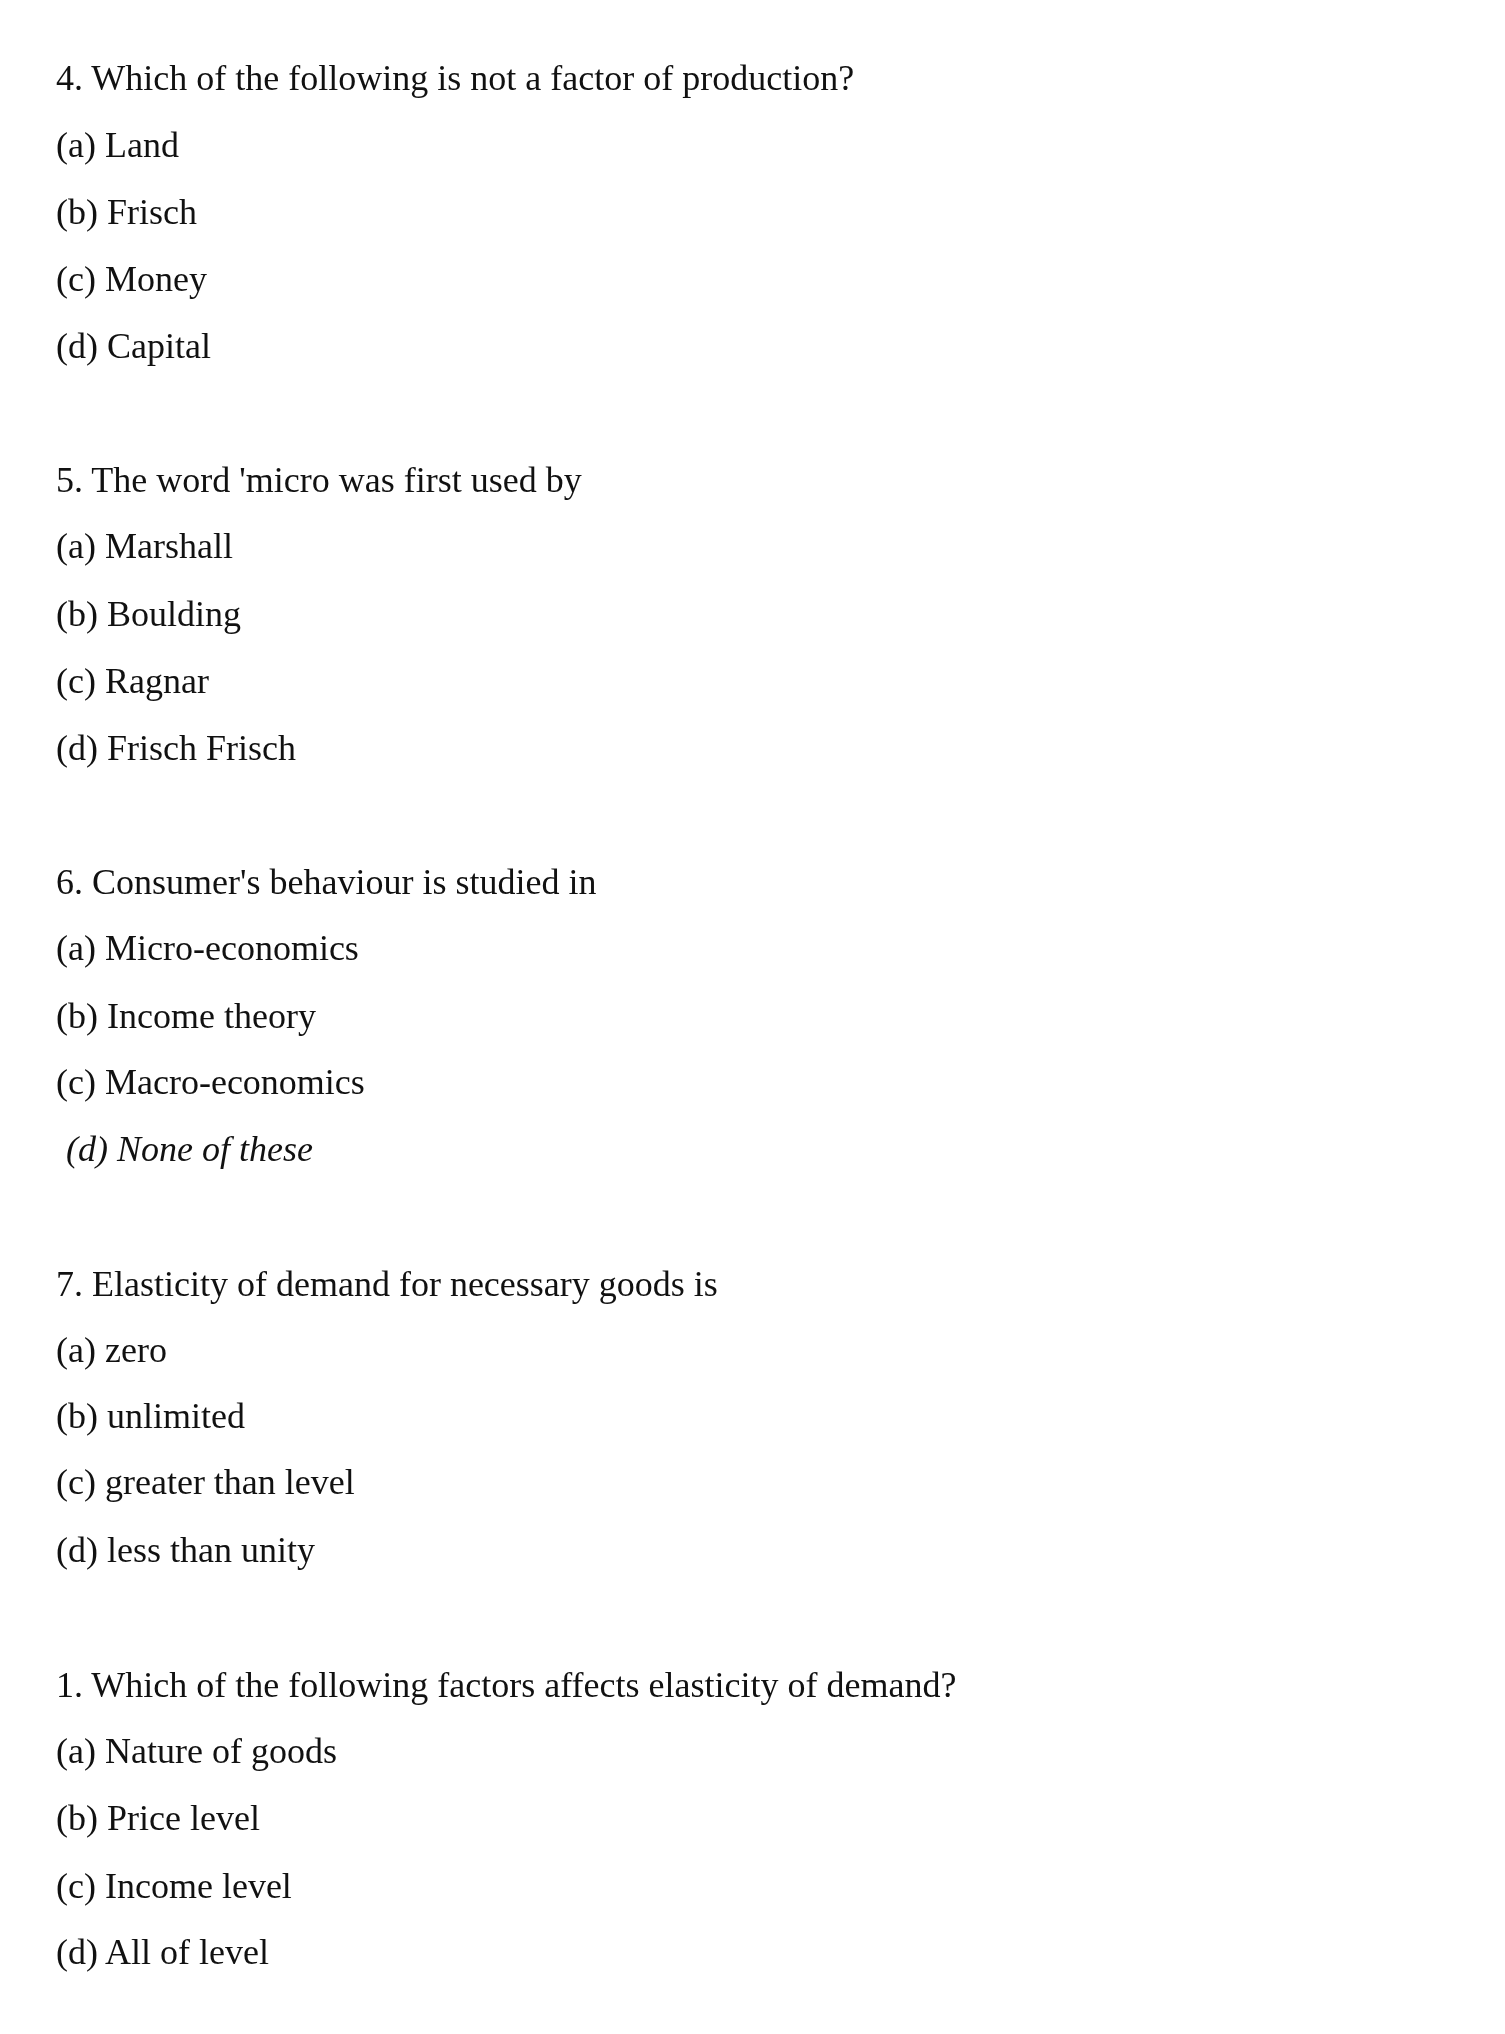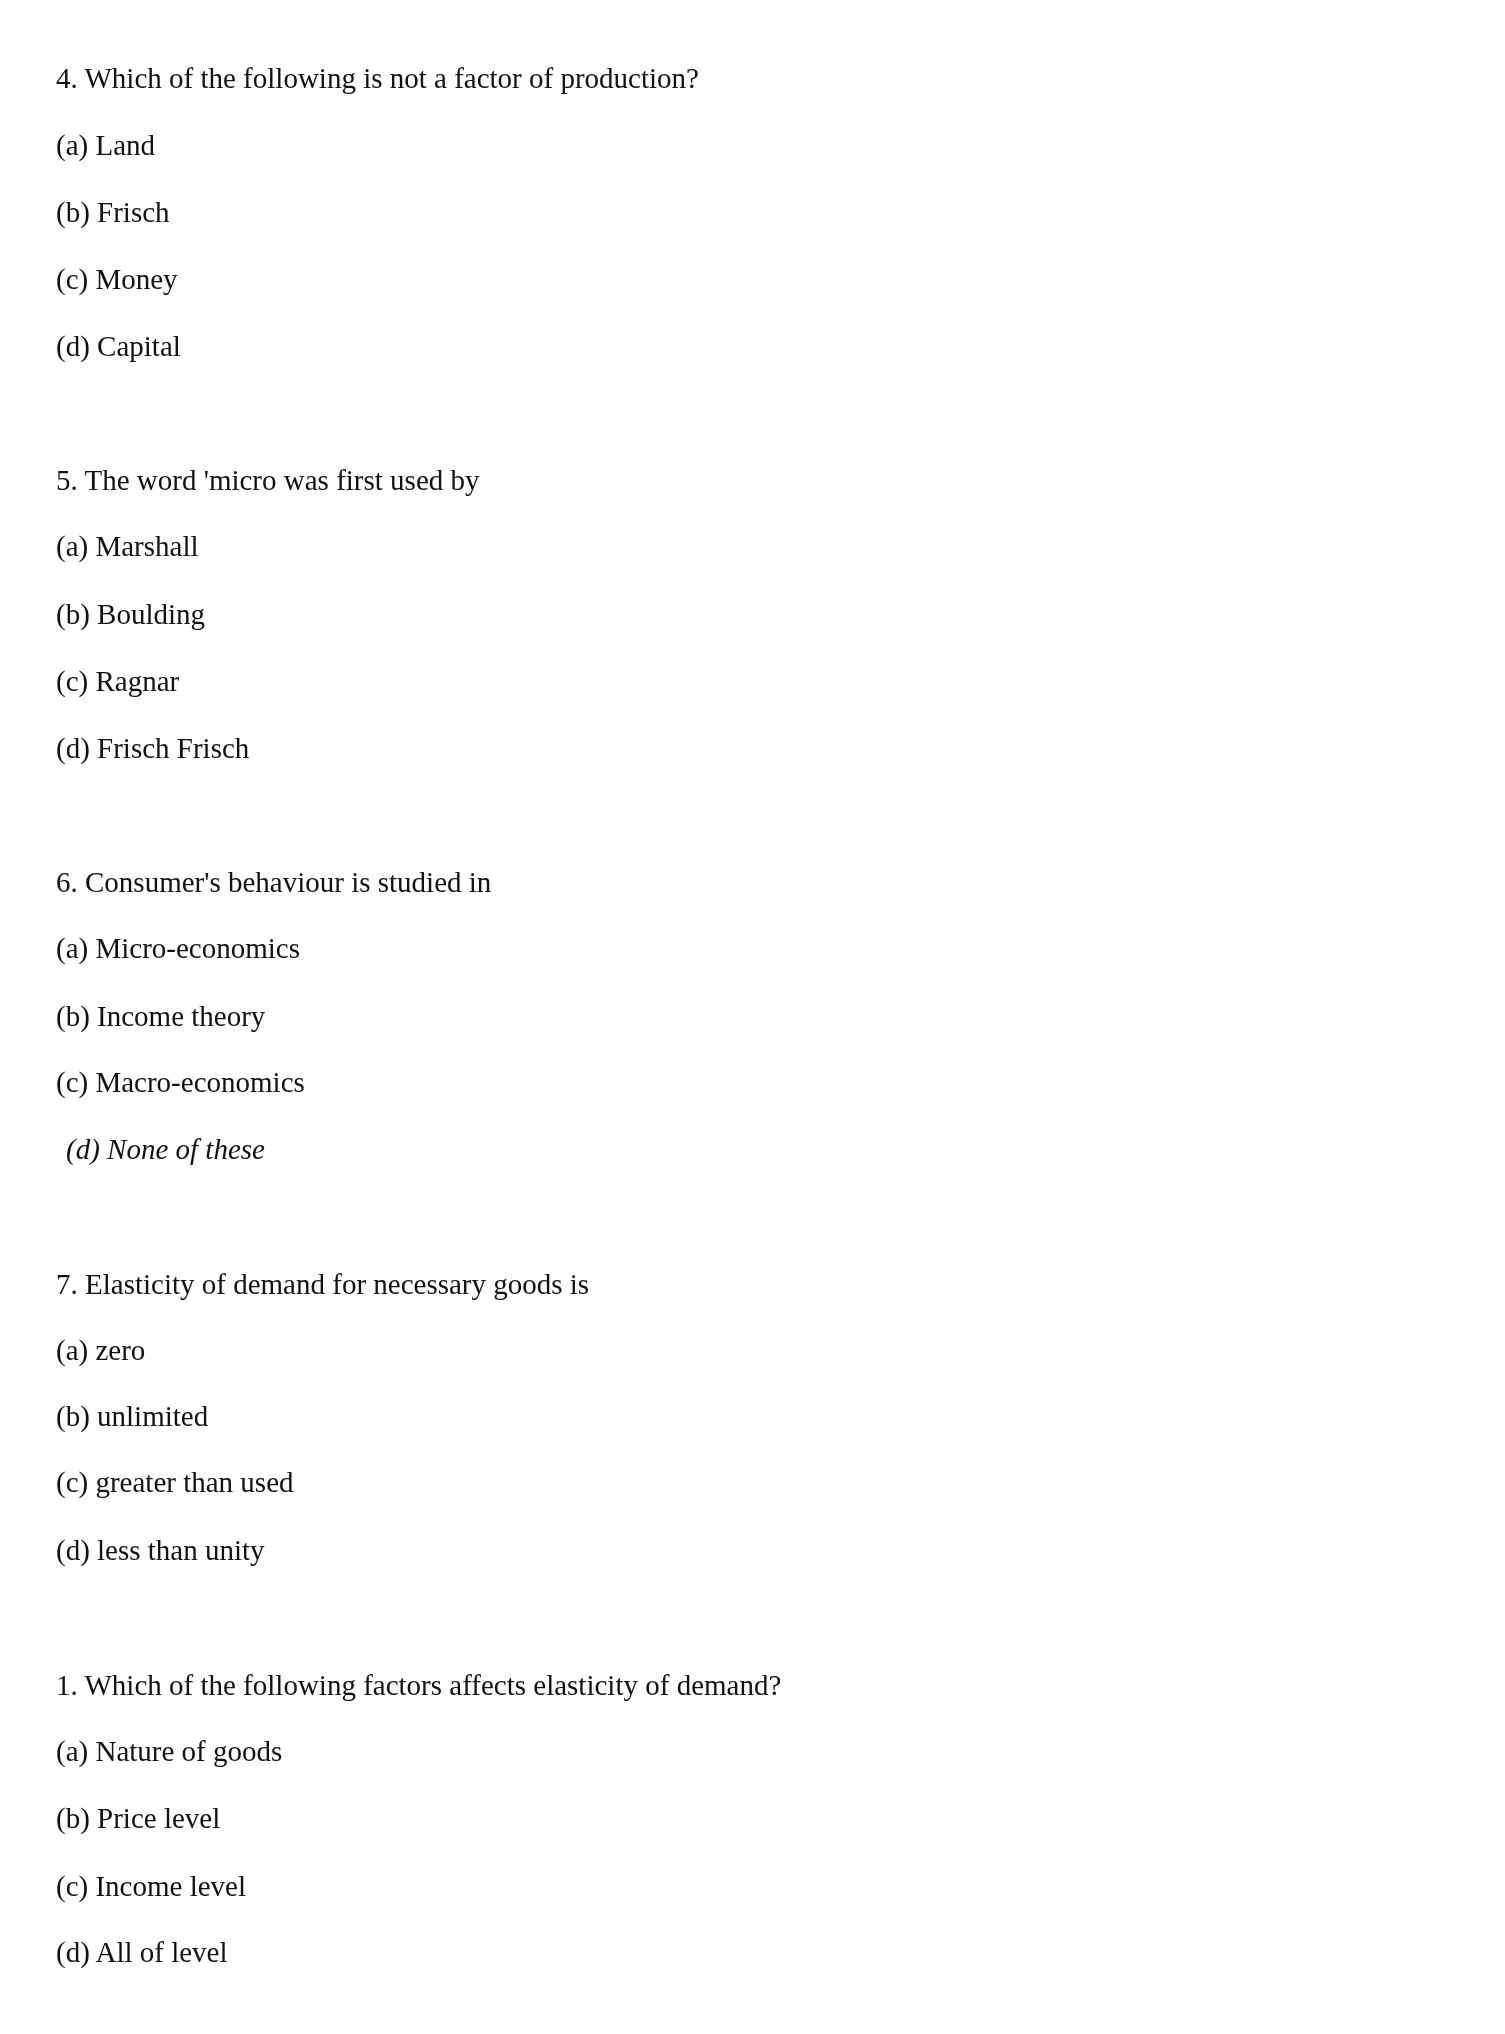--- a/index.html
+++ b/index.html
@@ -1,18 +1,18 @@
 <!DOCTYPE html>
 <html><head>
 <meta charset="utf-8">
 <style>
   html, body { margin: 0; padding: 0; background: #ffffff; }
   body { width: 1505px; height: 2034px; position: relative; overflow: hidden;
          font-family: "Liberation Serif", "DejaVu Serif", serif; color: #111111; }
-  .line { position: absolute; left: 56px; font-size: 29px; line-height: 44px; white-space: pre; }
+  .line { position: absolute; left: 56px; font-size: 36px; line-height: 44px; white-space: pre; }
   .indent { left: 66px; font-style: italic; }
 </style>
 </head>
 <body>
 
 <div>
   <div class="line" style="top:56px">4. Which of the following is not a factor of production?</div>
   <div class="line" style="top:123px">(a) Land</div>
   <div class="line" style="top:190px">(b) Frisch</div>
   <div class="line" style="top:257px">(c) Money</div>
@@ -32,21 +32,21 @@
   <div class="line" style="top:926px">(a) Micro-economics</div>
   <div class="line" style="top:994px">(b) Income theory</div>
   <div class="line" style="top:1060px">(c) Macro-economics</div>
   <div class="line indent" style="top:1127px">(d) None of these</div>
 </div>
 
 <div>
   <div class="line" style="top:1262px">7. Elasticity of demand for necessary goods is</div>
   <div class="line" style="top:1328px">(a) zero</div>
   <div class="line" style="top:1394px">(b) unlimited</div>
-  <div class="line" style="top:1460px">(c) greater than used</div>
+  <div class="line" style="top:1460px">(c) greater than level</div>
   <div class="line" style="top:1528px">(d) less than unity</div>
 </div>
 
 <div>
   <div class="line" style="top:1663px">1. Which of the following factors affects elasticity of demand?</div>
   <div class="line" style="top:1729px">(a) Nature of goods</div>
   <div class="line" style="top:1796px">(b) Price level</div>
   <div class="line" style="top:1864px">(c) Income level</div>
   <div class="line" style="top:1930px">(d) All of level</div>
 </div>

